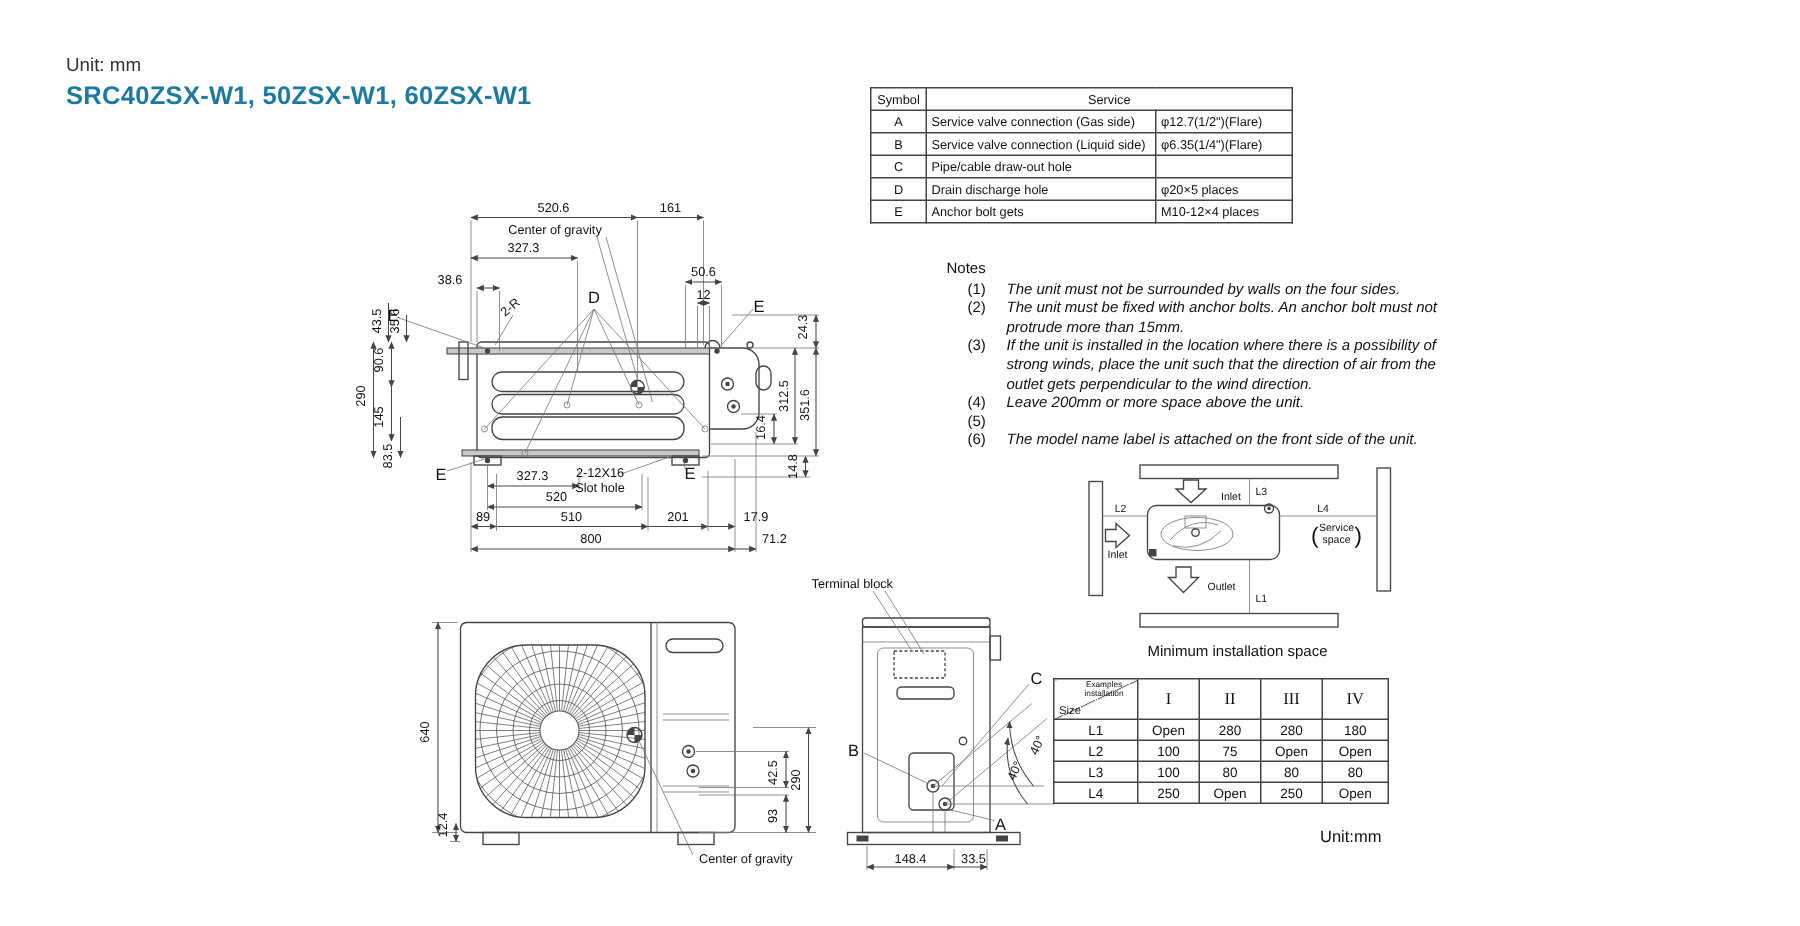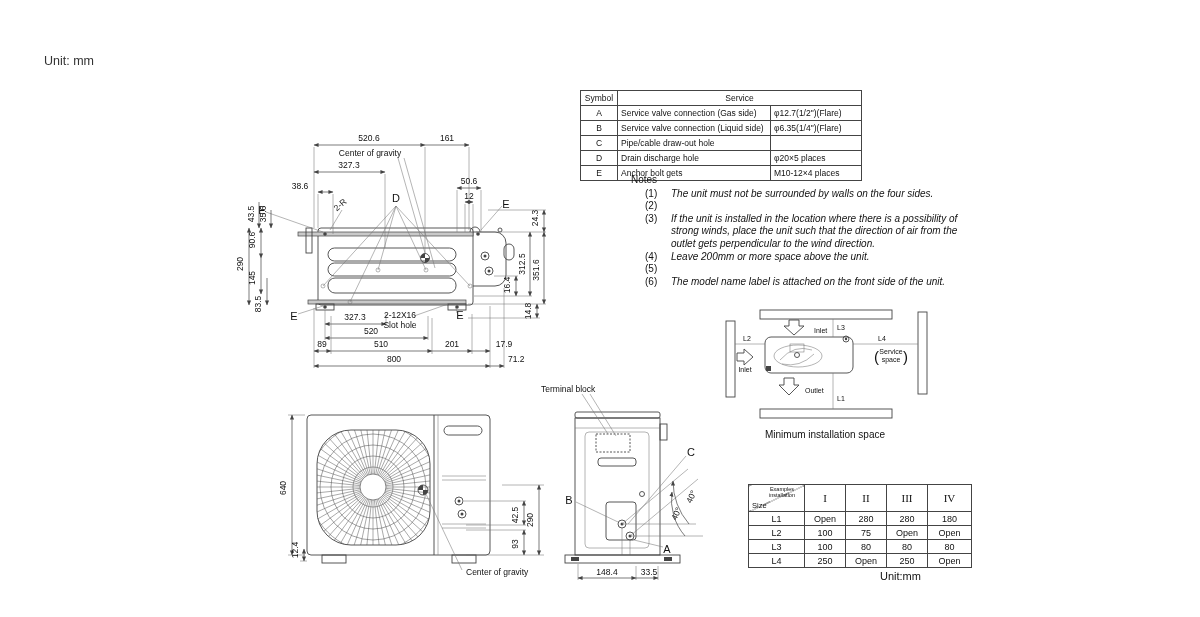--- a/index.html
+++ b/index.html
@@ -1,37 +1,37 @@
 <!DOCTYPE html>
 <html><head>
 <meta charset="utf-8">
 <style>
   html,body{margin:0;padding:0;background:#fff;}
   .page{position:relative;width:1200px;height:617px;background:#fff;overflow:hidden;
         font-family:"Liberation Sans",sans-serif;color:#222;}
-  .abs{position:absolute;margin-top:18px;}
+  .abs{position:absolute;}
   .unit-top{left:44px;top:36px;font-size:12.5px;color:#333;}
   .title{left:44px;top:54px;font-size:17px;font-weight:bold;color:#1b7a9e;letter-spacing:.2px;}
 
-  table{border-collapse:collapse;margin-top:32px;}
+  table{border-collapse:collapse;}
   .symbol-table{position:absolute;left:580px;top:58px;font-size:8.5px;color:#111;}
   .symbol-table th,.symbol-table td{border:1px solid #444;padding:0 3px;height:14px;line-height:1.05;font-weight:normal;}
   .symbol-table .c-sym{width:30px;text-align:center;}
   .symbol-table .c-con{width:146px;}
   .symbol-table .c-spec{width:84px;}
   .symbol-table th{text-align:center;}
 
   .notes{position:absolute;left:631px;top:174px;width:338px;font-size:10px;line-height:12.6px;color:#111;}
   .notes-title{margin-bottom:1px;}
   .note-row{display:flex;padding-left:14px;}
   .note-num{width:26px;flex:none;}
   .note-text{flex:1;font-style:italic;}
 
   .install-caption{position:absolute;left:710px;top:429px;width:230px;text-align:center;font-size:10px;color:#111;}
-  .install-table{position:absolute;left:748px;top:452px;width:223px;table-layout:fixed;font-size:9px;color:#111;}
+  .install-table{position:absolute;left:702px;top:452px;width:223px;table-layout:fixed;font-size:9px;color:#111;}
   .install-table td{border:1px solid #444;text-align:center;height:13px;padding:0;}
   .install-table .rm{font-family:"Liberation Serif",serif;font-size:11px;}
   .install-table .diag{position:relative;height:26px;width:56px;
      background:linear-gradient(to bottom right,transparent 49.4%,#444 49.4%,#444 50.6%,transparent 50.6%);}
   .diag .dtop{position:absolute;top:1px;right:2px;width:40px;font-size:5.5px;line-height:6px;text-align:center;}
   .diag .dbot{position:absolute;bottom:1px;left:3px;font-size:7.5px;}
   .unit-bottom{left:880px;top:552px;font-size:11px;color:#111;}
 
   svg{position:absolute;overflow:visible;}
   svg line,svg path,svg rect,svg circle,svg ellipse{stroke:#444;fill:none;stroke-width:.9;}
@@ -46,20 +46,21 @@
   svg .sm{font-size:7px;text-anchor:middle;}
   svg .grille line{stroke:#555;stroke-width:.5;}
   svg .rings circle{stroke:#555;stroke-width:.55;}
 </style>
 </head>
 <body>
 
 <div class="page">
 
   <div class="abs unit-top">Unit: mm</div>
+  <div class="abs title">SRC40ZSX-W1, 50ZSX-W1, 60ZSX-W1</div>
 
   <table class="symbol-table">
     <tbody>
         <tr>
       <th class="c-sym">Symbol</th>
       <th colspan="2">Service</th>
     </tr>
     <tr>
           <td class="c-sym">A</td>
           <td class="c-con">Service valve connection  (Gas side)</td>
@@ -89,20 +90,21 @@
     </table>
 
   <div class="notes">
     <div class="notes-title">Notes</div>
     <div class="note-row">
         <span class="note-num">(1)</span>
         <span class="note-text">The unit must not be surrounded by walls on the four sides.</span>
       </div>
     <div class="note-row">
         <span class="note-num">(2)</span>
+        <span class="note-text">The unit must be fixed with anchor bolts. An anchor bolt must not protrude more than 15mm.</span>
       </div>
     <div class="note-row">
         <span class="note-num">(3)</span>
         <span class="note-text">If the unit is installed in the location where there is a possibility of strong winds, place the unit such that the direction of air from the outlet gets perpendicular to the wind direction.</span>
       </div>
     <div class="note-row">
         <span class="note-num">(4)</span>
         <span class="note-text">Leave 200mm or more space above the unit.</span>
       </div>
     <div class="note-row">

